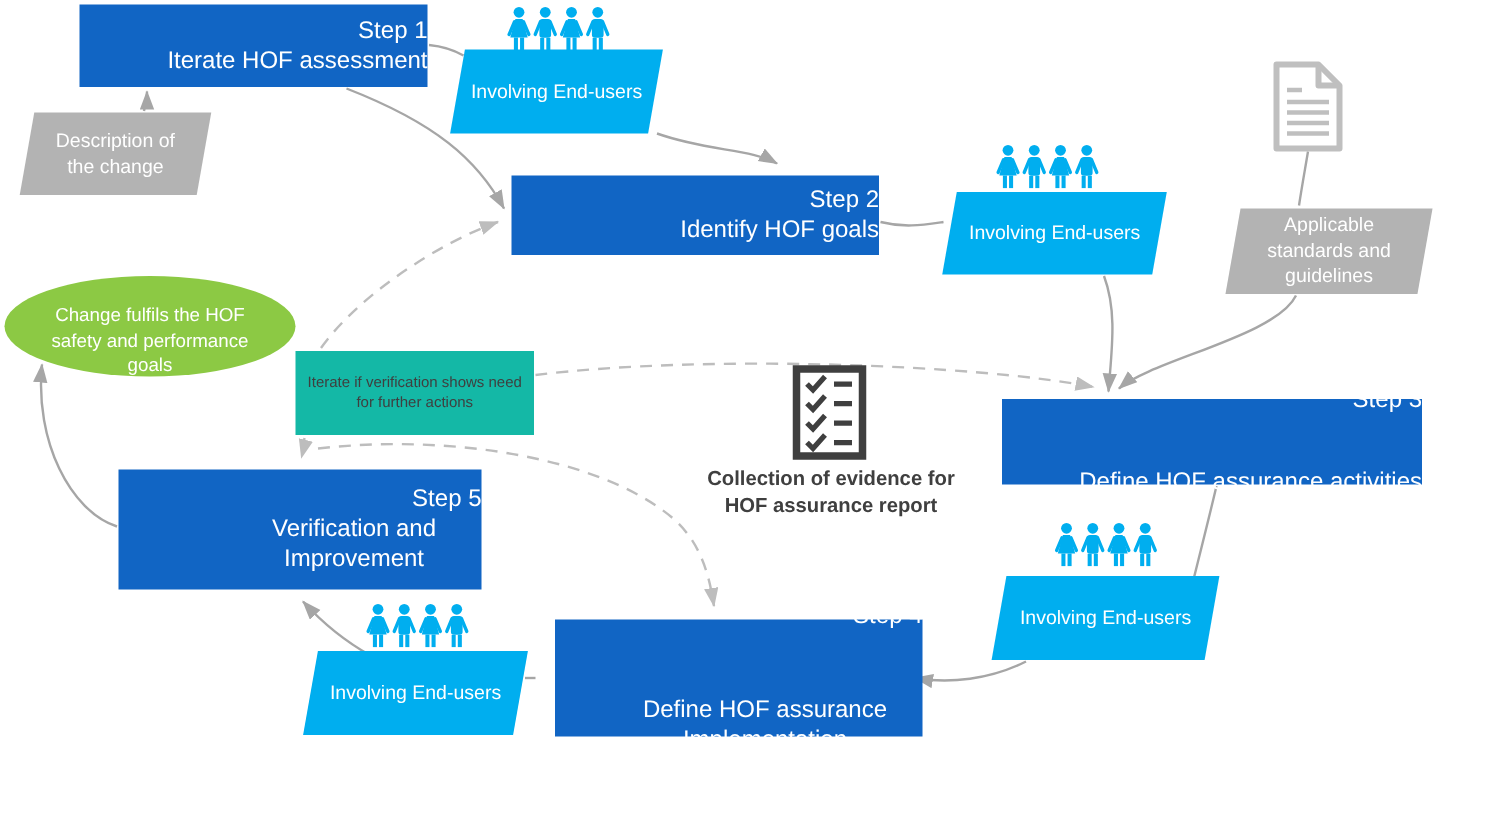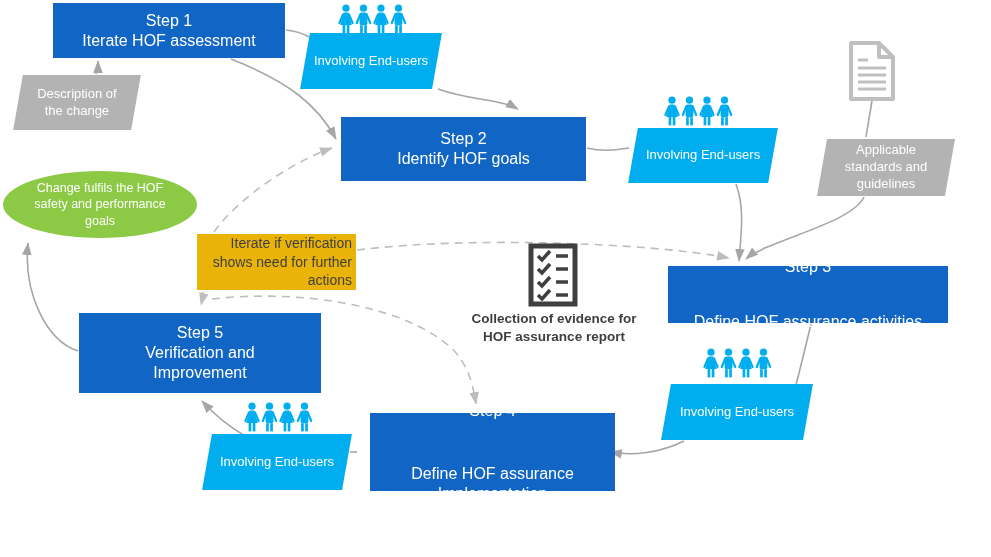--- a/index.html
+++ b/index.html
@@ -1,31 +1,31 @@
 <!DOCTYPE html>
 <html><head>
 <meta charset="utf-8">
 <style>
   html,body{margin:0;padding:0;background:#fff;}
   body{font-family:"Liberation Sans","DejaVu Sans",sans-serif;}
   .canvas{position:relative;width:991px;height:557px;background:#fff;overflow:hidden;}
   .arrows{position:absolute;left:0;top:0;width:991px;height:557px;z-index:1;pointer-events:none;}
   .node{position:absolute;z-index:2;box-sizing:border-box;}
   .step{background:#1165C4;color:#fff;display:flex;flex-direction:column;justify-content:center;
-        align-items:center;text-align:center;font-size:16px;line-height:1.25;}
+        align-items:flex-end;text-align:center;font-size:16px;line-height:1.25;}
   .step .sub{display:block;}
   .par{transform:skewX(-10deg);display:flex;align-items:center;justify-content:center;
        text-align:center;color:#fff;font-size:13px;line-height:1.3;}
   .par>span{display:block;transform:skewX(10deg);}
   .par.blue{background:#00AEEF;}
   .par.gray{background:#B3B3B3;}
   .ellipse{background:#8CC944;border-radius:50%;color:#fff;display:flex;align-items:center;
        justify-content:center;text-align:center;font-size:12.5px;line-height:1.3;}
-  .iterate{background:#eab308;color:#3F3F3F;display:flex;align-items:center;justify-content:center;
-       text-align:right;font-size:14px;line-height:1.35;}
+  .iterate{background:#14b8a6;color:#3F3F3F;display:flex;align-items:center;justify-content:center;
+       text-align:center;font-size:10px;line-height:1.35;}
   .evidence-label{color:#3F3F3F;font-weight:bold;font-size:13.5px;text-align:center;line-height:1.32;}
   .people{position:absolute;z-index:3;}
 </style>
 </head>
 <body>
 
 <div class="canvas">
 
   <svg class="arrows" viewBox="0 0 991 557">
     <defs>
@@ -91,21 +91,21 @@
         <path d="M59.3,10.5 L55.8,19" stroke="#00AEEF" stroke-width="2.2" stroke-linecap="round" fill="none"></path>
         <path d="M65.7,10.5 L69.2,19" stroke="#00AEEF" stroke-width="2.2" stroke-linecap="round" fill="none"></path>
       </g>
     </defs>
   </svg>
 
   <div class="node step" style="left:53px;top:3px;width:232px;height:55px;">
     <span>Step 1</span>
     <span class="sub">Iterate HOF assessment</span>
   </div>
-  <div class="node step" style="left:341px;top:117px;width:245px;height:64px;">
+  <div class="node step" style="left:341px;top:117px;width:245px;height:53px;">
     <span>Step 2</span>
     <span class="sub">Identify HOF goals</span>
   </div>
   <div class="node step" style="left:668px;top:266px;width:280px;height:57px;gap:35px;">
     <span>Step 3</span>
     <span class="sub">Define HOF assurance activities</span>
   </div>
   <div class="node step" style="left:370px;top:413px;width:245px;height:78px;">
     <span>Step 4</span>
     <span class="sub" style="max-width:210px;margin-top:43px;">Define HOF assurance Implementation</span>
@@ -155,21 +155,21 @@
     <path d="M33,3 V17 H47" fill="none" stroke="#BFBFBF" stroke-width="4" stroke-linejoin="round"></path>
     <g stroke="#BFBFBF" stroke-width="3">
       <path d="M12,20 H22"></path>
         <path d="M12,28 H40"></path>
         <path d="M12,35 H40"></path>
         <path d="M12,42 H40"></path>
         <path d="M12,49 H40"></path>
     </g>
   </svg>
 
-  <div class="node ellipse" style="left:3px;top:171px;width:194px;height:67px;">
+  <div class="node ellipse" style="left:3px;top:184px;width:194px;height:67px;align-items:flex-end;">
     <span style="max-width:150px;">Change fulfils the HOF safety and performance goals</span>
   </div>
 
   <div class="node iterate" style="left:197px;top:234px;width:159px;height:56px;">
     <span style="max-width:151px;">Iterate if verification shows need for further actions</span>
   </div>
 
   <svg class="node" style="left:528px;top:243px;" width="50" height="64" viewBox="0 0 50 64">
     <rect x="3" y="3" width="44" height="58" fill="#fff" stroke="#3F3F3F" stroke-width="5"></rect>
     <g stroke="#3F3F3F" stroke-width="3.5" fill="none">

